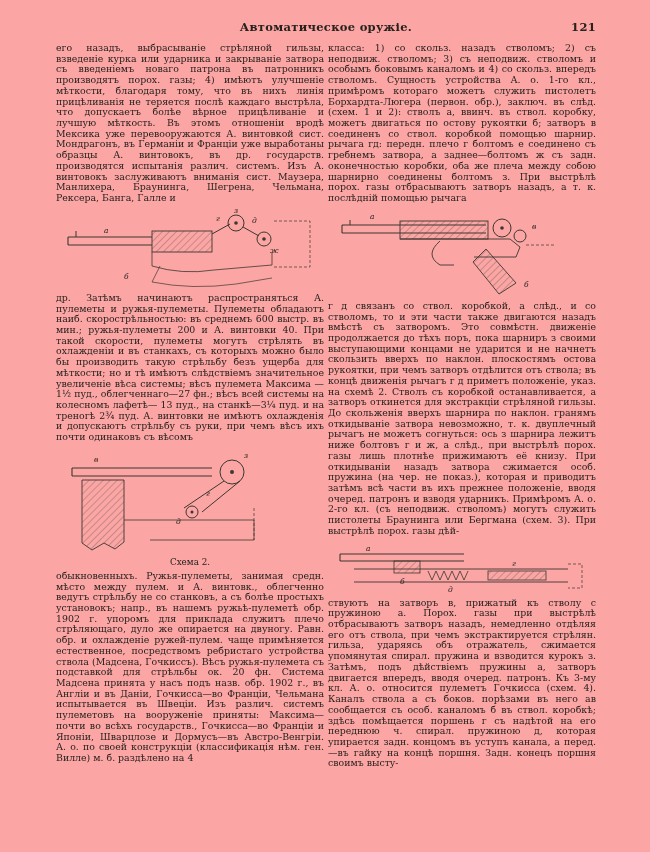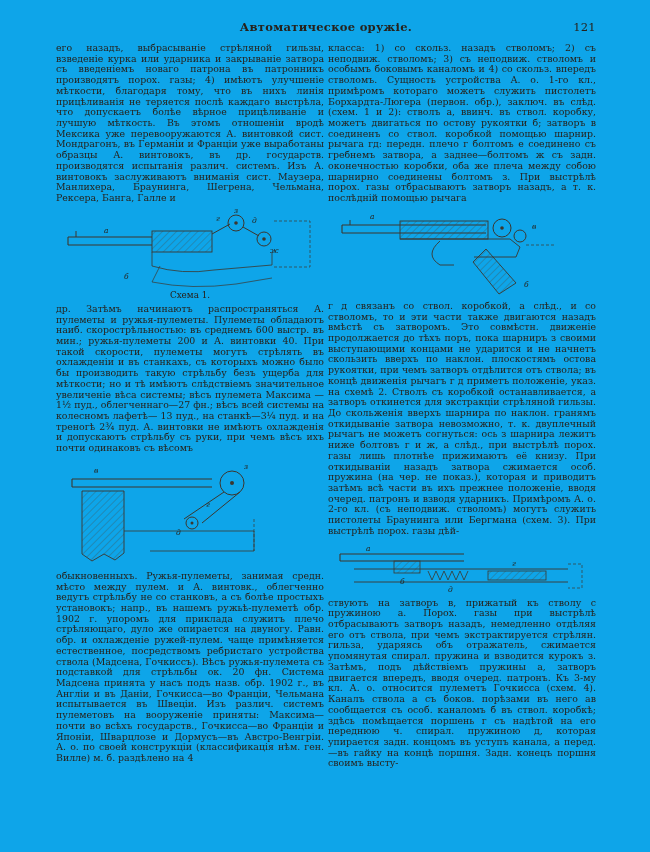--- a/index.html
+++ b/index.html
@@ -1,30 +1,30 @@
 <!DOCTYPE html>
 <html lang="ru"><head>
 <meta charset="utf-8">
 <style>
   * { box-sizing: border-box; }
   html, body { margin: 0; padding: 0; }
   body { background: #cfccc4; }
   .page {
     width: 650px; height: 852px; margin: 0 auto;
-    background: #0ea5e9; color: #26221c;
+    background: #fca5a5; color: #26221c;
     font-family: "DejaVu Serif", "Liberation Serif", serif;
     padding: 20px 54px 8px 56px;
     overflow: hidden; position: relative;
   }
   .header {
     position: relative; text-align: center;
     font-weight: bold; font-size: 11.5px; letter-spacing: .3px;
     margin-bottom: 9px;
   }
-  .page-number { position: absolute; right: 0; top: 0; font-weight: normal; }
+  .page-number { position: absolute; right: 0; top: 0; font-weight: bold; }
   .columns { display: flex; gap: 4px; }
   .col { flex: 1; min-width: 0; text-align: justify; font-size: 9.4px; line-height: 1.14; hyphens: auto; }
   .col p { margin: 0 0 1px 0; }
   figure { margin: 5px 0 4px 0; text-align: center; }
   figcaption { font-size: 8.8px; margin-top: 1px; }
   svg { display: block; margin: 0 auto; }
   .ln { stroke: #3c372f; fill: none; }
   .fig-label { font-size: 7.5px; font-style: italic; fill: #26221c; font-family: "DejaVu Serif", serif; }
 </style>
 </head>
@@ -63,21 +63,20 @@
           <path class="ln" d="M210 12 h36 v46 h-36" stroke-width="0.7" stroke-dasharray="3 2"></path>
           <path class="ln" d="M88 43 v14 q30 9 62 4 l58 -5 v-13" stroke-width="0.8"></path>
           <path class="ln" d="M96 57 l-8 16 q40 8 84 2 l36 -6" stroke-width="0.7"></path>
           <text class="fig-label" x="40" y="24">а</text>
           <text class="fig-label" x="152" y="12">г</text>
           <text class="fig-label" x="170" y="4">з</text>
           <text class="fig-label" x="188" y="14">д</text>
           <text class="fig-label" x="206" y="44">ж</text>
           <text class="fig-label" x="60" y="70">б</text>
         </svg>
-        <figcaption>Схема 1.</figcaption>
       </figure>
 
       <p>др. Затѣмъ начинаютъ распространяться А. пулеметы и ружья-пулеметы. Пулеметы обладаютъ наиб. скорострѣльностью: въ среднемъ 600 выстр. въ мин.; ружья-пулеметы 200 и А. винтовки 40. При такой скорости, пулеметы могутъ стрѣлять въ охлажденіи и въ станкахъ, съ которыхъ можно было бы производить такую стрѣльбу безъ ущерба для мѣткости; но и тѣ имѣютъ слѣдствіемъ значительное увеличеніе вѣса системы; вѣсъ пулемета Максима — 1½ пуд., облегченнаго—27 фн.; вѣсъ всей системы на колесномъ лафетѣ— 13 пуд., на станкѣ—3¼ пуд. и на треногѣ 2¾ пуд. А. винтовки не имѣютъ охлажденія и допускаютъ стрѣльбу съ руки, при чемъ вѣсъ ихъ почти одинаковъ съ вѣсомъ</p>
 
       <figure>
         <svg width="252" height="108" viewBox="0 0 252 108">
           <defs>
             <pattern id="h2" width="5" height="5" patternUnits="userSpaceOnUse" patternTransform="rotate(45)">
               <line x1="0" y1="0" x2="0" y2="5" stroke="#4a453b" stroke-width="0.6"></line>
             </pattern>
@@ -92,20 +91,21 @@
           <circle class="ln" cx="128" cy="64" r="6" fill="#f6f4ed" stroke-width="1"></circle>
           <circle cx="128" cy="64" r="1.5" fill="#3c372f"></circle>
           <path d="M18 32 h42 v62 l-9 7 -11 -6 -12 7 -10 -7 z" fill="url(#h2)" stroke="#3c372f" stroke-width="0.9"></path>
           <path class="ln" d="M60 72 h130 v20 H86" stroke-width="0.8"></path>
           <path class="ln" d="M190 60 v32" stroke-width="0.7" stroke-dasharray="3 2"></path>
           <text class="fig-label" x="180" y="10">з</text>
           <text class="fig-label" x="142" y="48">г</text>
           <text class="fig-label" x="112" y="76">д</text>
           <text class="fig-label" x="30" y="14">в</text>
         </svg>
+        <figcaption>Схема 2.</figcaption>
       </figure>
 
       <p>обыкновенныхъ. Ружья-пулеметы, занимая средн. мѣсто между пулем. и А. винтовк., облегченно ведутъ стрѣльбу не со станковъ, а съ болѣе простыхъ установокъ; напр., въ нашемъ ружьѣ-пулеметѣ обр. 1902 г. упоромъ для приклада служитъ плечо стрѣляющаго, дуло же опирается на двуногу. Равн. обр. и охлажденіе ружей-пулем. чаще примѣняется естественное, посредствомъ ребристаго устройства ствола (Мадсена, Гочкиссъ). Вѣсъ ружья-пулемета съ подставкой для стрѣльбы ок. 20 фн. Система Мадсена принята у насъ подъ назв. обр. 1902 г., въ Англіи и въ Даніи, Гочкисса—во Франціи, Чельмана испытывается въ Швеціи. Изъ различ. системъ пулеметовъ на вооруженіе приняты: Максима—почти во всѣхъ государств., Гочкисса—во Франціи и Японіи, Шварцлозе и Дормусъ—въ Австро-Венгріи. А. о. по своей конструкціи (классификація нѣм. ген. Вилле) м. б. раздѣлено на 4</p>
     </div>
 
     <div class="col">
       <p>класса: 1) со скольз. назадъ стволомъ; 2) съ неподвиж. стволомъ; 3) съ неподвиж. стволомъ и особымъ боковымъ каналомъ и 4) со скольз. впередъ стволомъ. Сущность устройства А. о. 1-го кл., примѣромъ котораго можетъ служить пистолетъ Борхардта-Люгера (первон. обр.), заключ. въ слѣд. (схем. 1 и 2): стволъ а, ввинч. въ ствол. коробку, можетъ двигаться по остову рукоятки б; затворъ в соединенъ со ствол. коробкой помощью шарнир. рычага гд: передн. плечо г болтомъ е соединено съ гребнемъ затвора, а заднее—болтомъ ж съ задн. оконечностью коробки, оба же плеча между собою шарнирно соединены болтомъ з. При выстрѣлѣ порох. газы отбрасываютъ затворъ назадъ, а т. к. послѣдній помощью рычага</p>
 
       <figure>
         <svg width="252" height="88" viewBox="0 0 252 88">

